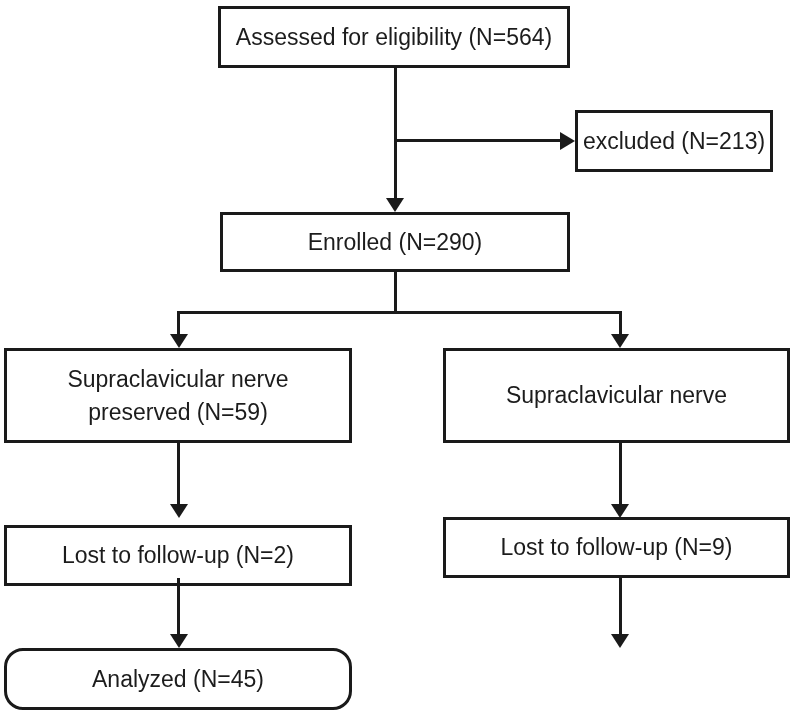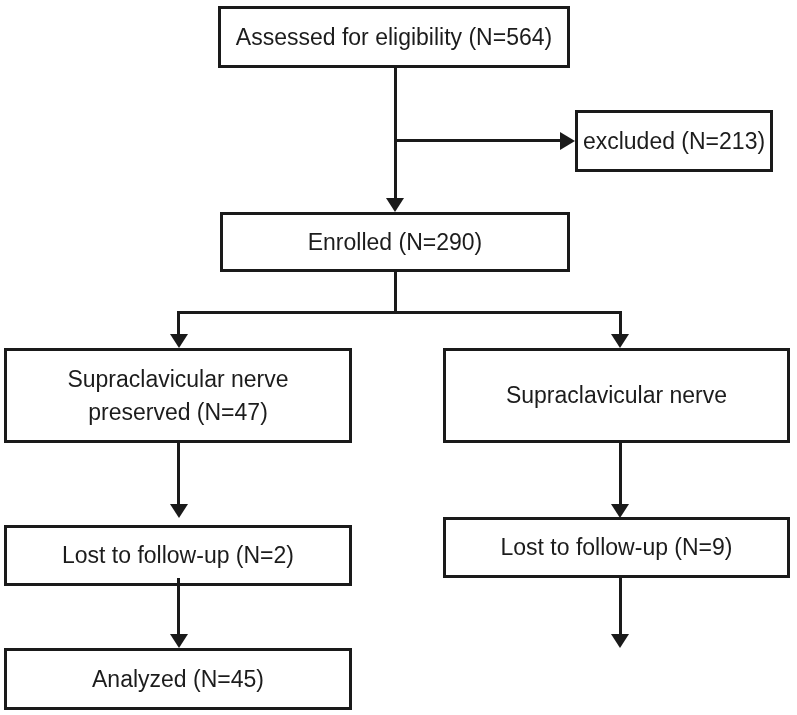--- a/index.html
+++ b/index.html
@@ -27,21 +27,21 @@
     white-space: nowrap;
   }
   
   .b-assessed  { left: 218px; top: 6px;   width: 352px; height: 62px; }
   .b-excluded  { left: 575px; top: 110px; width: 198px; height: 62px; }
   .b-enrolled  { left: 220px; top: 212px; width: 350px; height: 60px; }
   .b-preserved { left: 4px;   top: 348px; width: 348px; height: 95px; }
   .b-sacrificed{ left: 443px; top: 348px; width: 347px; height: 95px; }
   .b-lost-l    { left: 4px;   top: 517px; width: 348px; height: 61px; margin-top: 8px; }
   .b-lost-r    { left: 443px; top: 517px; width: 347px; height: 61px; }
-  .b-anal-l    { left: 4px;   top: 648px; width: 348px; height: 62px; }
+  .b-anal-l    { left: 4px;   top: 648px; width: 348px; height: 62px; border-radius: 19px; }
   .b-anal-r    { left: 443px; top: 648px; width: 347px; height: 62px; }
 
   
   .vline, .hline { position: absolute; background: #1a1a1a; }
   .vline { width: 3px; }
   .hline { height: 3px; }
 
   .v-assessed-enrolled { left: 394px; top: 68px;  height: 132px; }
   .h-to-excluded       { left: 394px; top: 139px; width: 166px;  }
   .v-enrolled-split    { left: 394px; top: 272px; height: 42px;  }
@@ -87,21 +87,21 @@
   <div class="box b-excluded">
     <span>excluded (N=213)</span>
   </div>
 
   <div class="box b-enrolled">
     <span>Enrolled (N=290)</span>
   </div>
 
   <div class="box b-preserved">
     <span>Supraclavicular nerve</span>
-    <span>preserved (N=47)</span>
+    <span>preserved (N=59)</span>
   </div>
 
   <div class="box b-sacrificed">
     <span>Supraclavicular nerve</span>
   </div>
 
   <div class="box b-lost-l">
     <span>Lost to follow-up (N=2)</span>
   </div>
 

